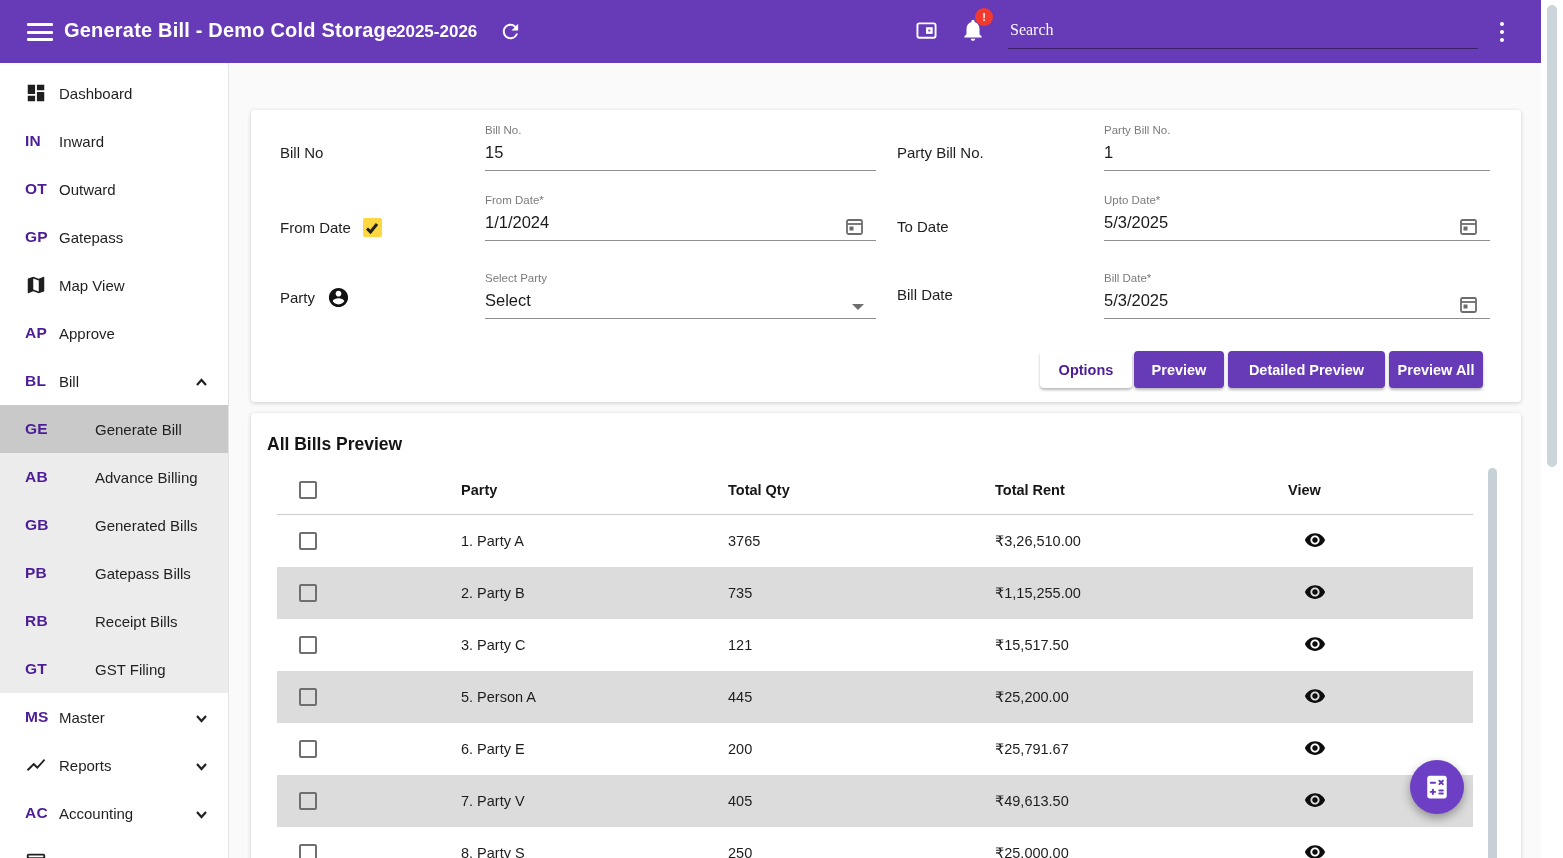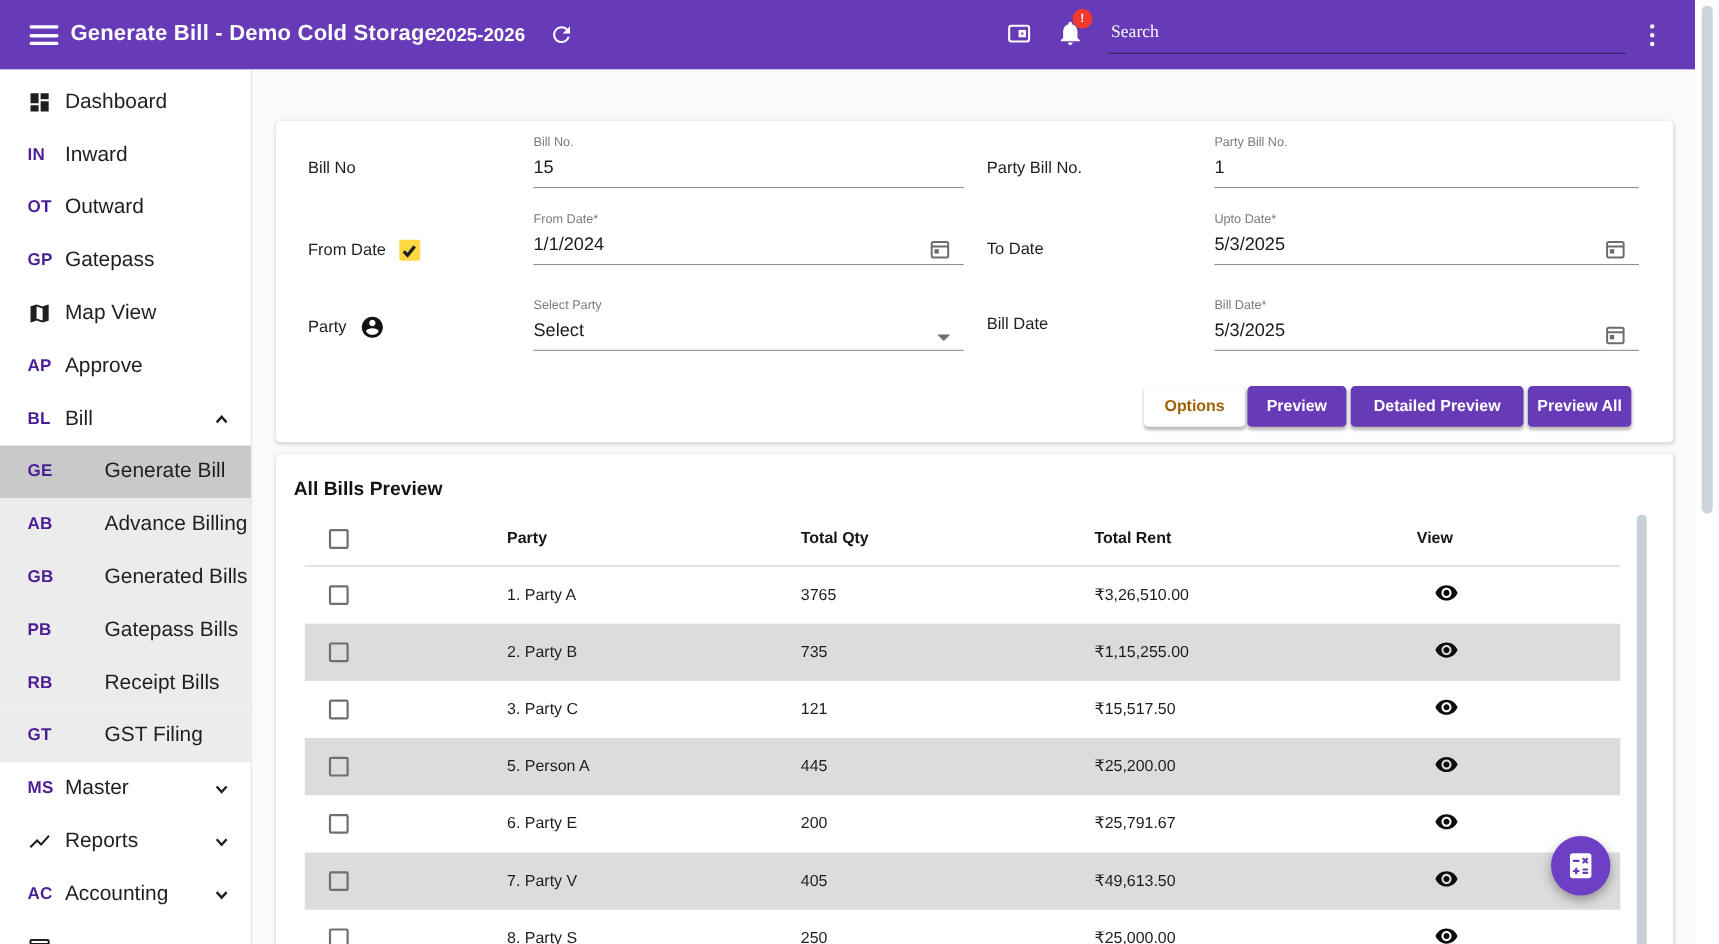--- a/index.html
+++ b/index.html
@@ -31,21 +31,21 @@
 
   
   .sidebar { position:absolute; left:0; top:63px; width:229px; height:795px; background:#fff;
              border-right:1px solid #e4e4e4; padding-top:6px; z-index:20; }
   .side-item { position:relative; height:48px; display:flex; align-items:center; padding-left:25px; cursor:pointer; }
   .side-item.submenu { background:#ececec;gap:36px; }
   .side-item.selected { background:#c9c9c9; }
   .item-icon { width:34px; flex:0 0 34px; color:#4c1d95; }
   .item-icon.abbr { font-weight:700; font-size:15.5px; letter-spacing:.2px; }
   .item-icon svg { width:22px; height:22px; fill:#1f1f1f; display:block; }
-  .item-label { font-size:19px; color:#1f1f1f; white-space:nowrap; }
+  .item-label { font-size:15px; color:#1f1f1f; white-space:nowrap; }
   .chevron { position:absolute; right:20px; top:18px; width:13px; height:13px; }
   .chevron svg { width:13px; height:13px; stroke:#222; stroke-width:2.2; fill:none; }
   .chevron.up svg { transform:rotate(180deg); }
 
   
   .card { position:absolute; background:#fff; border-radius:4px; box-shadow:0 1px 4px rgba(0,0,0,.18); }
   .form-card { left:251px; top:110px; width:1270px; height:292px; }
   .row-label { position:absolute; font-size:15px; color:#1e1e1e; display:flex; align-items:center; gap:12px; }
   .rl-c1 { left:29px; } .rl-c2 { left:646px; }
   .rl-r1 { top:34px; } .rl-r2 { top:108px; } .rl-r3 { top:176px; }
@@ -59,21 +59,21 @@
   .fcaret { position:absolute; right:12px; top:32px; width:0; height:0; cursor:pointer;
             border-left:6px solid transparent; border-right:6px solid transparent; border-top:6px solid #6e6e6e; }
   .amber-check { width:19px; height:19px; border-radius:2px; background:#ffd740; display:flex;
                  align-items:center; justify-content:center; cursor:pointer; }
   .amber-check svg { width:14px; height:14px; stroke:#212121; stroke-width:3; fill:none; }
   .person-ic svg { width:23px; height:23px; fill:#111; display:block; }
 
   .btn-row { position:absolute; top:241px; height:37px; }
   .btn { position:absolute; height:37px; border:none; border-radius:4px; font-family:inherit;
          font-size:14.5px; font-weight:700; cursor:pointer; box-shadow:0 2px 3px rgba(0,0,0,.28); }
-  .btn-white { background:#fff; color:#a16207; }
+  .btn-white { background:#fff; color:#4c1d95; }
   .btn-purple { background:#673ab7; color:#fff; }
   .b-options { left:789px; width:92px; }
   .b-preview { left:883px; width:90px; }
   .b-detailed { left:977px; width:157px; }
   .b-all { left:1138px; width:94px; }
 
   
   .table-card { left:251px; top:413px; width:1270px; height:460px; border-radius:4px 4px 0 0; }
   .t-title { position:absolute; left:16px; top:21px; font-size:17.5px; font-weight:700; color:#141414; }
   .t-wrap { position:absolute; left:26px; top:52px; width:1196px; }

